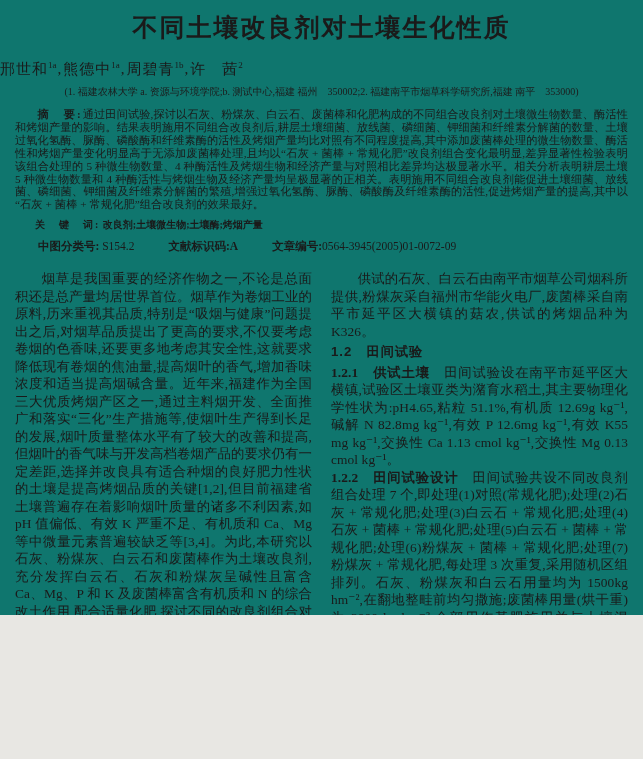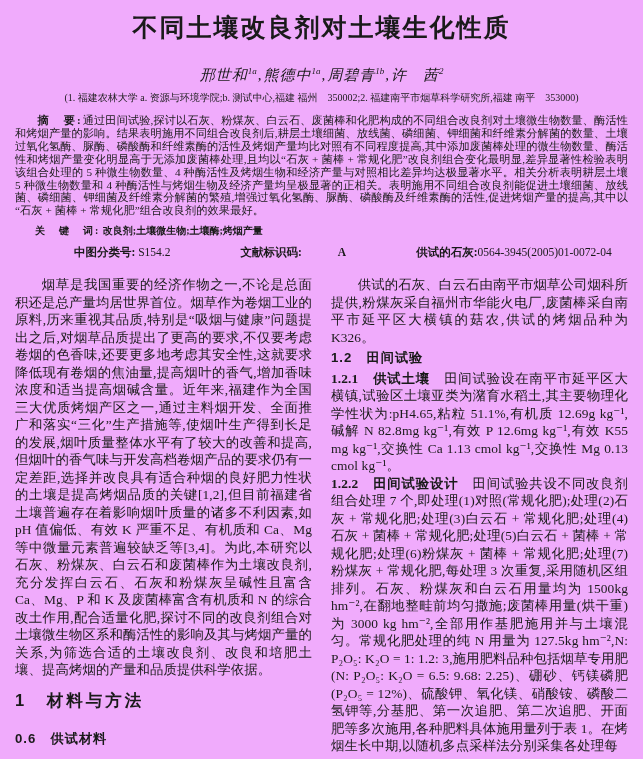--- a/index.html
+++ b/index.html
@@ -1,42 +1,41 @@
 <!DOCTYPE html>
 <html lang="zh"><head>
 <meta charset="utf-8">
 <style>
   html,body{margin:0;padding:0;}
   body{background:#e8e7e3;}
   .page{
     position:relative;
-    width:643px;height:759px;
+    width:643px;height:615px;
     margin:0 auto;
-    background:#f0abfc;
+    background:#0f766e;
     color:#1a1a1a;
     overflow:hidden;
     font-family:"Liberation Serif","DejaVu Serif",serif;
   }
   
   .title{
     margin:12px 30px 0;
     text-align:center;
     font-family:"Liberation Sans","DejaVu Sans",sans-serif;
     font-weight:bold;
     font-size:25px;
     line-height:30px;
     letter-spacing:2px;
   }
   .title .tl{display:block;}
   .authors{
-    margin-top:24px;
-    text-align:center;
+    margin-top:18px;
+    text-align:left;
     font-size:15px;
     letter-spacing:1px;
-    font-style:italic;
   }
   .authors sup{font-size:9px;letter-spacing:0;}
   .asep{padding:0 1px;}
   .affiliation{
     margin-top:6px;
     text-align:center;
     font-size:10px;
     letter-spacing:0;
     color:#1c1c1c;
   }
@@ -57,21 +56,21 @@
     line-height:14px;
   }
   .keywords .lbl{font-weight:bold;letter-spacing:2px;}
   .keywords .kw{font-weight:bold;}
   .meta{
     margin:7px 15px 0;
     text-indent:2em;
     font-size:11.5px;
     line-height:14px;
   }
-  .meta .lbl{font-weight:bold;margin-left:36px;}
+  .meta .lbl{font-weight:bold;}
   .meta .gap{display:inline-block;width:34px;}
   
   .columns{
     display:flex;
     gap:19px;
     margin:17px 15px 0;
   }
   .col{
     width:297px;
     font-size:13.4px;
@@ -107,21 +106,21 @@
   </h1>
 
   <div class="authors"><span class="author"><span>邢世和</span><sup>1a</sup></span><span class="asep">,</span><span class="author"><span>熊德中</span><sup>1a</sup></span><span class="asep">,</span><span class="author"><span>周碧青</span><sup>1b</sup></span><span class="asep">,</span><span class="author"><span>许　茜</span><sup>2</sup></span></div>
 
   <div class="affiliation">(1. 福建农林大学 a. 资源与环境学院;b. 测试中心,福建 福州　350002;2. 福建南平市烟草科学研究所,福建 南平　353000)</div>
 
   <p class="abstract"><span class="lbl">摘　要:</span><span>通过田间试验,探讨以石灰、粉煤灰、白云石、废菌棒和化肥构成的不同组合改良剂对土壤微生物数量、酶活性和烤烟产量的影响。结果表明施用不同组合改良剂后,耕层土壤细菌、放线菌、磷细菌、钾细菌和纤维素分解菌的数量、土壤过氧化氢酶、脲酶、磷酸酶和纤维素酶的活性及烤烟产量均比对照有不同程度提高,其中添加废菌棒处理的微生物数量、酶活性和烤烟产量变化明显高于无添加废菌棒处理,且均以“石灰 + 菌棒 + 常规化肥”改良剂组合变化最明显,差异显著性检验表明该组合处理的 5 种微生物数量、4 种酶活性及烤烟生物和经济产量与对照相比差异均达极显著水平。相关分析表明耕层土壤 5 种微生物数量和 4 种酶活性与烤烟生物及经济产量均呈极显著的正相关。表明施用不同组合改良剂能促进土壤细菌、放线菌、磷细菌、钾细菌及纤维素分解菌的繁殖,增强过氧化氢酶、脲酶、磷酸酶及纤维素酶的活性,促进烤烟产量的提高,其中以“石灰 + 菌棒 + 常规化肥”组合改良剂的效果最好。</span></p>
 
   <div class="keywords"><span class="lbl">关　键　词:</span> <span class="kw">改良剂;土壤微生物;土壤酶;烤烟产量</span></div>
 
-  <div class="meta"><span class="lbl">中图分类号:</span> <span>S154.2</span><span class="gap"></span><span class="lbl">文献标识码:</span><span class="lbl">A</span><span class="gap"></span><span class="lbl">供试的石灰:</span><span>0564-3945(2005)01-0072-04</span></div>
+  <div class="meta"><span class="lbl">中图分类号:</span> <span>S154.2</span><span class="gap"></span><span class="lbl">文献标识码:</span><span class="lbl">A</span><span class="gap"></span><span class="lbl">文章编号:</span><span>0564-3945(2005)01-0072-09</span></div>
 
   <div class="columns">
 
     <div class="col">
       <p class="body-p indent">烟草是我国重要的经济作物之一,不论是总面积还是总产量均居世界首位。烟草作为卷烟工业的原料,历来重视其品质,特别是“吸烟与健康”问题提出之后,对烟草品质提出了更高的要求,不仅要考虑卷烟的色香味,还要更多地考虑其安全性,这就要求降低现有卷烟的焦油量,提高烟叶的香气,增加香味浓度和适当提高烟碱含量。近年来,福建作为全国三大优质烤烟产区之一,通过主料烟开发、全面推广和落实“三化”生产措施等,使烟叶生产得到长足的发展,烟叶质量整体水平有了较大的改善和提高,但烟叶的香气味与开发高档卷烟产品的要求仍有一定差距,选择并改良具有适合种烟的良好肥力性状的土壤是提高烤烟品质的关键[1,2],但目前福建省土壤普遍存在着影响烟叶质量的诸多不利因素,如 pH 值偏低、有效 K 严重不足、有机质和 Ca、Mg 等中微量元素普遍较缺乏等[3,4]。为此,本研究以石灰、粉煤灰、白云石和废菌棒作为土壤改良剂,充分发挥白云石、石灰和粉煤灰呈碱性且富含 Ca、Mg、P 和 K 及废菌棒富含有机质和 N 的综合改土作用,配合适量化肥,探讨不同的改良剂组合对土壤微生物区系和酶活性的影响及其与烤烟产量的关系,为筛选合适的土壤改良剂、改良和培肥土壤、提高烤烟的产量和品质提供科学依据。</p>
       <h2 class="sec-h2">1　材料与方法</h2>
       <h3 class="sec-h3">0.6　供试材料</h3>
     </div>
 
     <div class="col">

